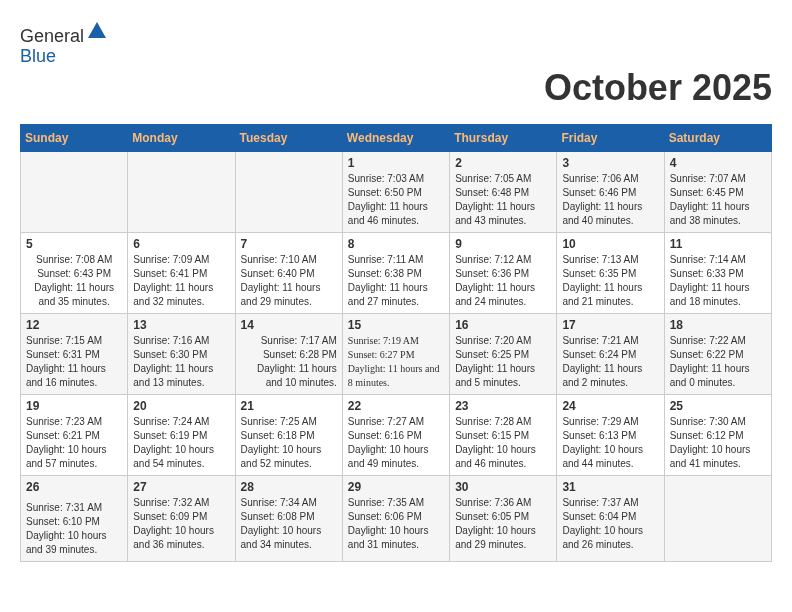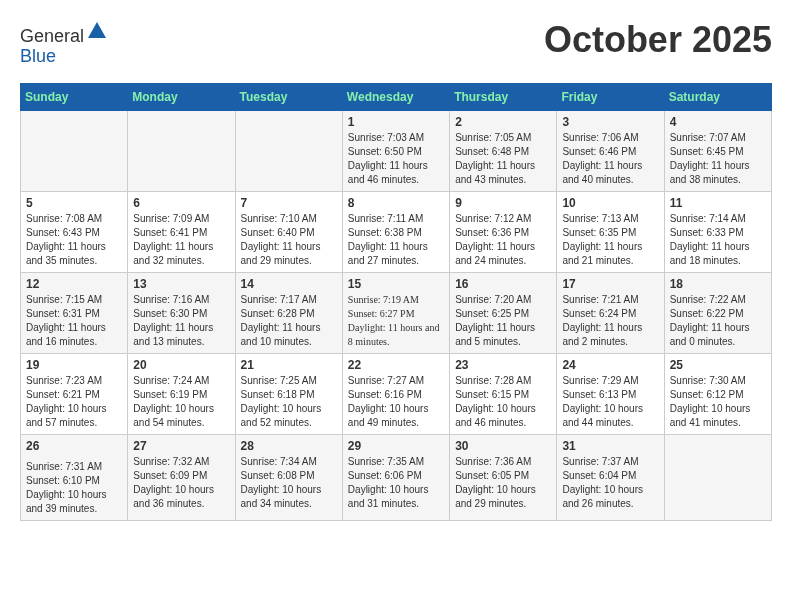--- a/index.html
+++ b/index.html
@@ -31,34 +31,35 @@
       width: 22px;
       height: 22px;
       margin-left: 2px;
     }
     .title-block { text-align: right; }
     .month-title {
       font-size: 36px;
       font-weight: bold;
       color: #333;
       line-height: 1.1;
+      margin-top: 48px;
     }
     .location {
       font-size: 14px;
       color: #555;
       margin-top: 2px;
     }
     table {
       width: 100%;
       border-collapse: collapse;
       table-layout: fixed;
     }
     thead th {
       background-color: #1a5fa8;
-      color: #86efac;
+      color: #fdba74;
       font-size: 12px;
       font-weight: bold;
       padding: 6px 4px;
       text-align: left;
       border: 1px solid #1a5fa8;
     }
     tbody td {
       vertical-align: top;
       border: 1px solid #ccc;
       padding: 4px 5px;
@@ -141,21 +142,21 @@
         <td>
           <span class="day-num">4</span>
           <div class="day-info" style="white-space: pre-line;">Sunrise: 7:07 AM
 Sunset: 6:45 PM
 Daylight: 11 hours and 38 minutes.</div>
         </td>
       </tr>
       <tr>
         <td>
           <span class="day-num">5</span>
-          <div class="day-info" style="white-space: pre-line;">Sunrise: 7:08 AM
+          <div class="day-info" style="white-space: pre-line; text-align: center;">Sunrise: 7:08 AM
 Sunset: 6:43 PM
 Daylight: 11 hours and 35 minutes.</div>
         </td>
         <td>
           <span class="day-num">6</span>
           <div class="day-info" style="white-space: pre-line;">Sunrise: 7:09 AM
 Sunset: 6:41 PM
 Daylight: 11 hours and 32 minutes.</div>
         </td>
         <td>
@@ -197,21 +198,21 @@
 Daylight: 11 hours and 16 minutes.</div>
         </td>
         <td>
           <span class="day-num">13</span>
           <div class="day-info" style="white-space: pre-line;">Sunrise: 7:16 AM
 Sunset: 6:30 PM
 Daylight: 11 hours and 13 minutes.</div>
         </td>
         <td>
           <span class="day-num">14</span>
-          <div class="day-info" style="white-space: pre-line;">Sunrise: 7:17 AM
+          <div class="day-info" style="white-space: pre-line; text-align: right;">Sunrise: 7:17 AM
 Sunset: 6:28 PM
 Daylight: 11 hours and 10 minutes.</div>
         </td>
         <td>
           <span class="day-num">15</span>
           <div class="day-info" style="white-space: pre-line; font-family: Liberation Serif, serif;">Sunrise: 7:19 AM
 Sunset: 6:27 PM
 Daylight: 11 hours and 8 minutes.</div>
         </td>
         <td>

